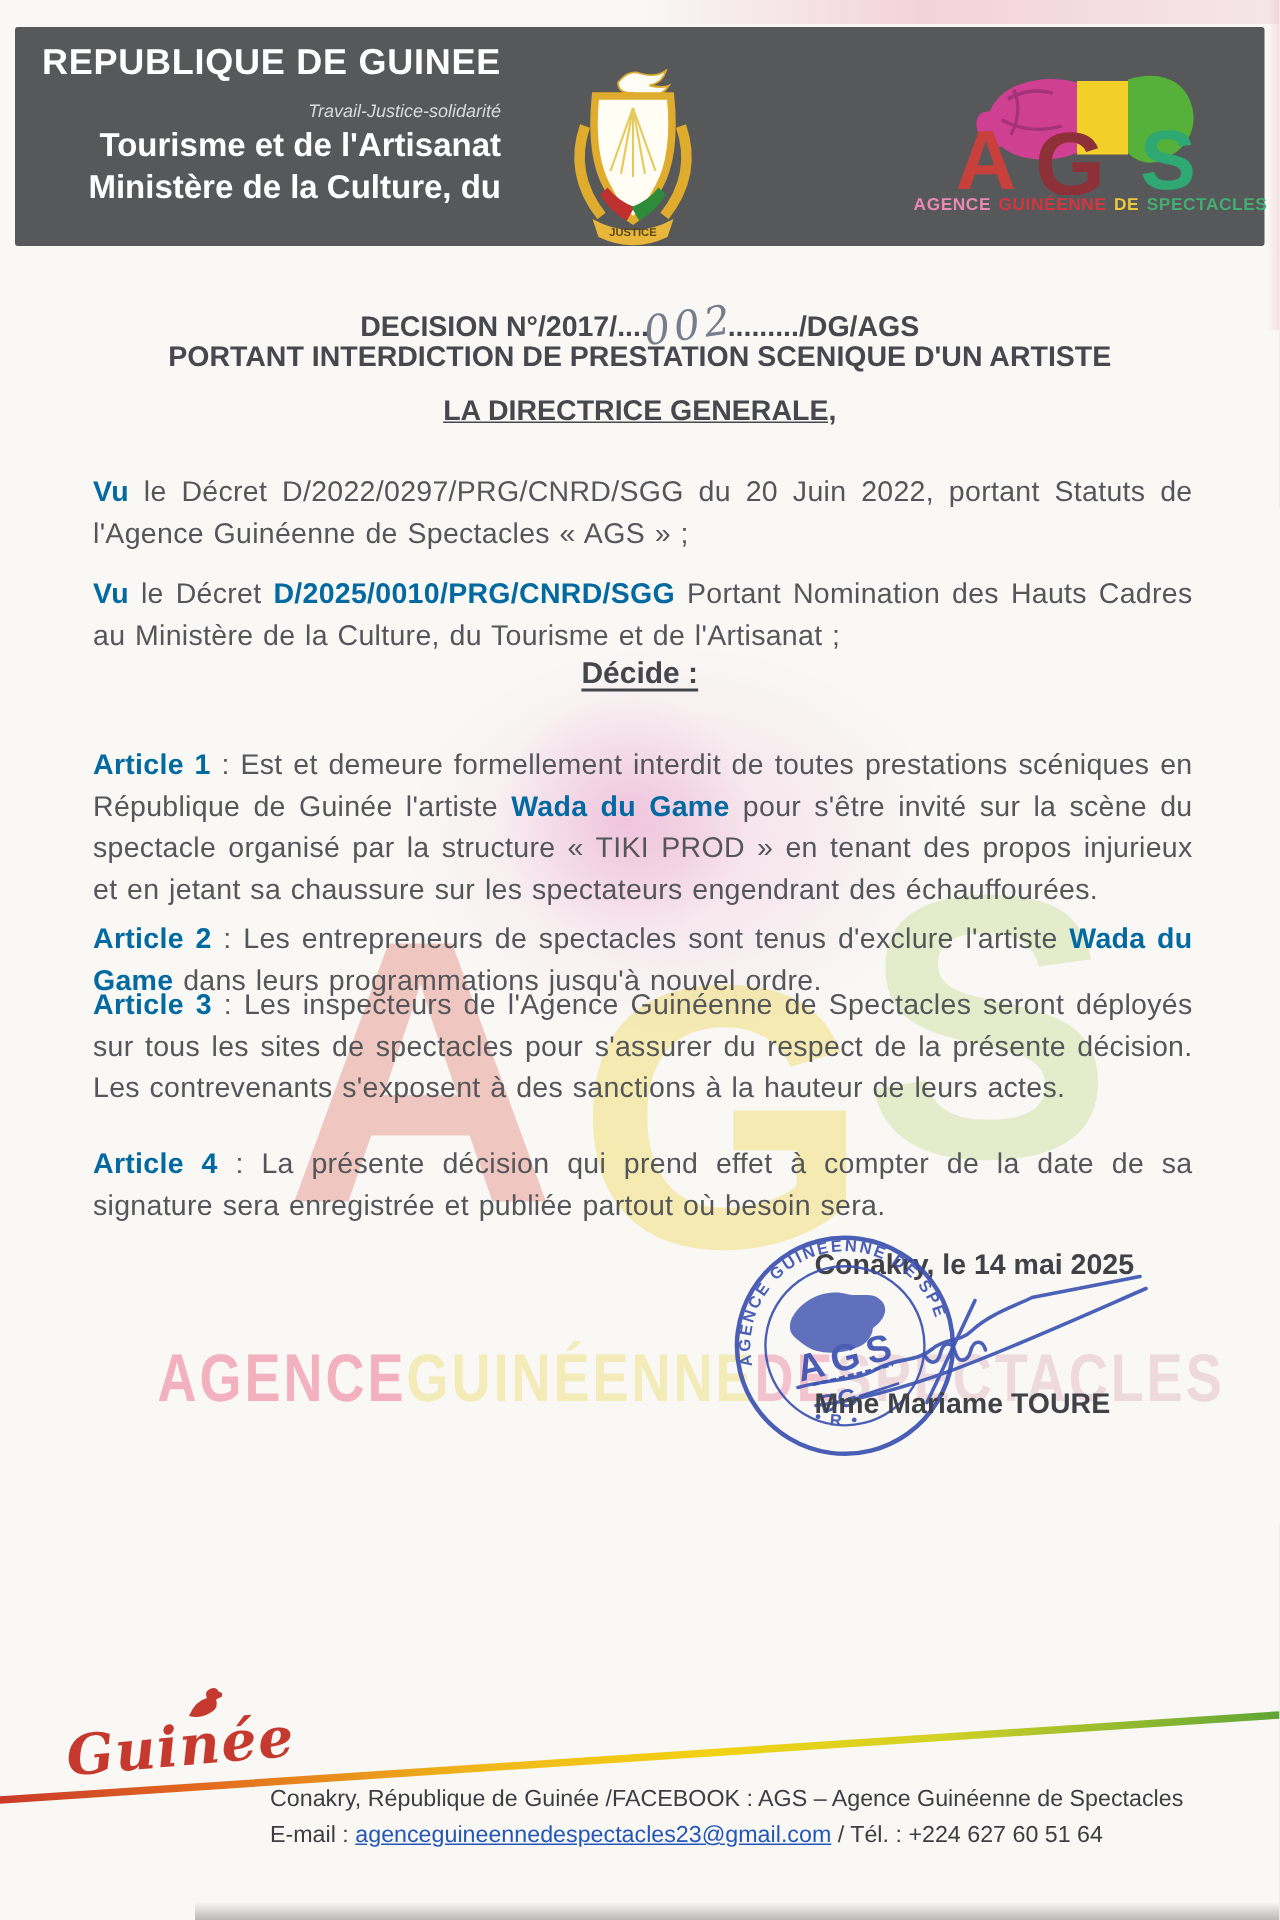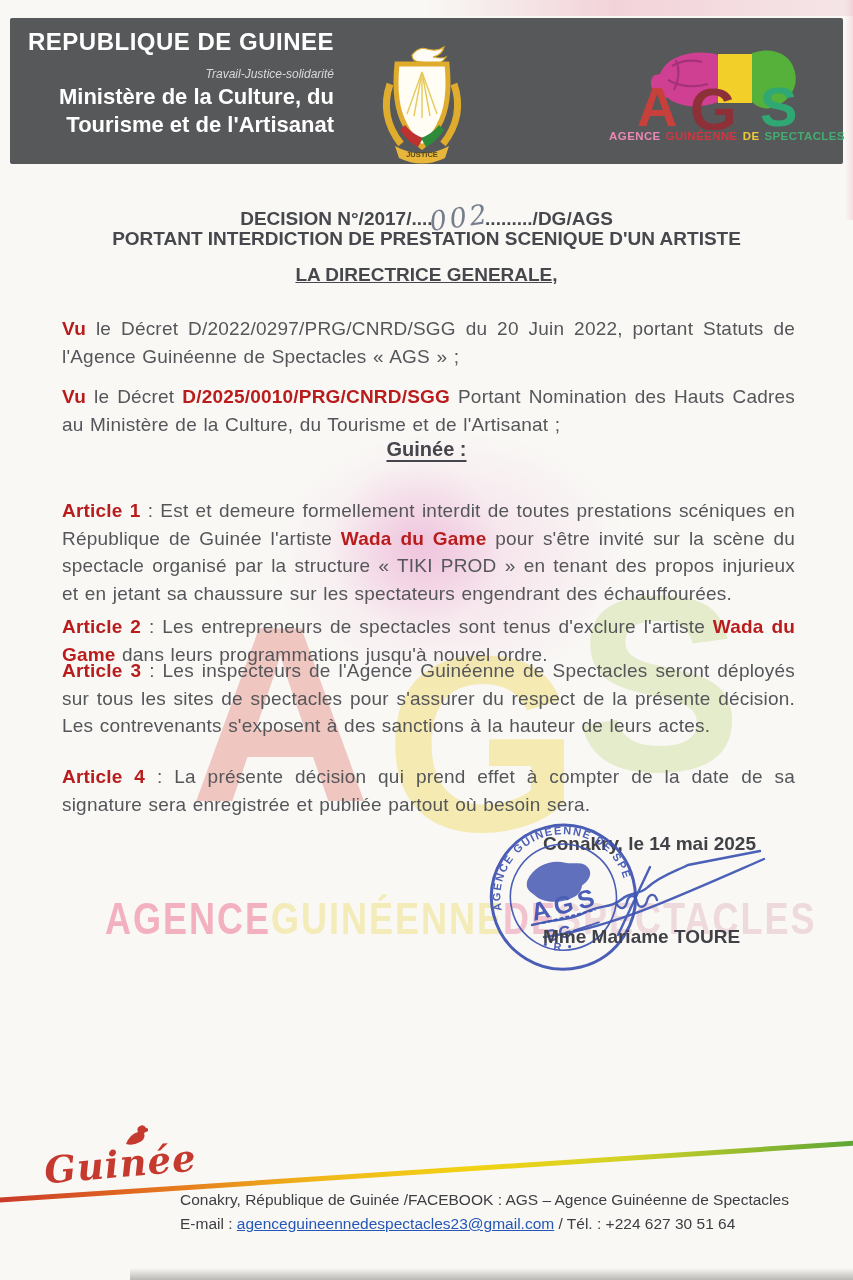--- a/index.html
+++ b/index.html
@@ -32,21 +32,21 @@
   .wm-band{position:absolute;left:105px;top:898px;width:662px;display:flex;justify-content:space-between;
     font-weight:bold;font-size:36px;letter-spacing:2px;transform:scaleY(1.25);}
   .band-0{color:rgba(238,130,155,.60)}.band-1{color:rgba(240,228,150,.65)}
   .band-2{color:rgba(238,150,175,.55)}.band-3{color:rgba(228,185,195,.50)}
   
   .t-center{position:absolute;left:0;width:853px;text-align:center;color:#46484d;font-weight:bold;font-size:19px;}
   .hand{display:inline-block;font-family:"DejaVu Serif",serif;font-style:italic;font-weight:normal;
     font-size:27px;color:#767d8c;letter-spacing:3px;transform:rotate(-8deg) translateY(2px);margin:0 -4px;}
   .para{position:absolute;left:62px;width:733px;text-align:justify;font-size:19px;line-height:27.5px;
     color:#55565a;letter-spacing:.2px;word-spacing:1px;}
-  .para .b{font-weight:bold;color:#b91c1c;}
+  .para .b{font-weight:bold;color:#0369a1;}
   .decide{position:absolute;left:0;width:853px;text-align:center;font-size:20px;font-weight:bold;color:#45464b;
     text-decoration:underline;text-underline-offset:4px;}
   .date-line{position:absolute;left:543px;top:833px;font-size:19px;font-weight:bold;color:#404247;}
   .signatory{position:absolute;left:543px;top:926px;font-size:19px;font-weight:bold;color:#404247;}
   .stamp{position:absolute;left:487px;top:820px;transform:rotate(-14deg);opacity:.92;}
   .sig{position:absolute;left:518px;top:843px;opacity:.92;}
   
   .brand{position:absolute;left:44px;top:1142px;font-family:"DejaVu Serif",serif;font-style:italic;
     font-weight:bold;font-size:37px;color:#c5392e;transform:rotate(-5deg);letter-spacing:1px;}
   .brand-bird{position:absolute;left:118px;top:1124px;}
@@ -76,22 +76,22 @@
     <span class="band-1">GUINÉENNE</span>
     <span class="band-2">DE</span>
     <span class="band-3">SPECTACLES</span>
   </div>
 
   <div class="hdr">
     <div class="hdr-left">
       <div class="hdr-rep">REPUBLIQUE DE GUINEE</div>
       <div class="hdr-motto">Travail-Justice-solidarité</div>
       <div class="hdr-min">
+        <div>Tourisme et de l'Artisanat</div>
         <div>Ministère de la Culture, du</div>
-        <div>Tourisme et de l'Artisanat</div>
       </div>
     </div>
 
     <div class="coat">
       <svg width="112" height="128" viewBox="0 0 112 128">
         <path d="M46 13 q7 -9 15 -6 q10 3 17 -2 q-2 8 -11 10 q9 2 13 0 q-5 8 -15 7 l-10 -2 q-9 0 -9 -7z" fill="#fdfcf6" stroke="#d9a92f" stroke-width="1.2"></path>
         <path d="M24 42 q-11 32 11 60" stroke="#e0ac2e" stroke-width="7" fill="none"></path>
         <path d="M88 42 q11 32 -11 60" stroke="#e0ac2e" stroke-width="7" fill="none"></path>
         <path d="M31 22 h50 q4 40 -8 61 q-8 16 -17 22 q-9 -6 -17 -22 q-12 -21 -8 -61z" fill="#fffdf4" stroke="#e0ac2e" stroke-width="5"></path>
         <g stroke="#e6c95c" stroke-width="1.4">
@@ -129,21 +129,21 @@
 
   <div class="t-center" style="top:200px;">
     <span>DECISION N°/2017/....</span><span class="hand">002</span><span>........./DG/AGS</span>
   </div>
   <div class="t-center" style="top:228px;">PORTANT INTERDICTION DE PRESTATION SCENIQUE D'UN ARTISTE</div>
   <div class="t-center" style="top:264px;text-decoration:underline;">LA DIRECTRICE GENERALE,</div>
 
   <p class="para" style="top:296px;"><span class="b">Vu</span><span> le Décret D/2022/0297/PRG/CNRD/SGG du 20 Juin 2022, portant Statuts de l'Agence Guinéenne de Spectacles « AGS » ;</span></p>
   <p class="para" style="top:364px;"><span class="b">Vu</span><span> le Décret </span><span class="b">D/2025/0010/PRG/CNRD/SGG</span><span> Portant Nomination des Hauts Cadres au Ministère de la Culture, du Tourisme et de l'Artisanat ;</span></p>
 
-  <div class="decide" style="top:438px;">Guinée :</div>
+  <div class="decide" style="top:438px;">Décide :</div>
 
   <p class="para" style="top:478px;"><span class="b">Article 1</span><span> : Est et demeure formellement interdit de toutes prestations scéniques en République de Guinée l'artiste </span><span class="b">Wada du Game</span><span> pour s'être invité sur la scène du spectacle organisé par la structure « TIKI PROD » en tenant des propos injurieux et en jetant sa chaussure sur les spectateurs engendrant des échauffourées.</span></p>
   <p class="para" style="top:594px;"><span class="b">Article 2</span><span> : Les entrepreneurs de spectacles sont tenus d'exclure l'artiste </span><span class="b">Wada du Game</span><span> dans leurs programmations jusqu'à nouvel ordre.</span></p>
   <p class="para" style="top:638px;"><span class="b">Article 3</span><span> : Les inspecteurs de l'Agence Guinéenne de Spectacles seront déployés sur tous les sites de spectacles pour s'assurer du respect de la présente décision. Les contrevenants s'exposent à des sanctions à la hauteur de leurs actes.</span></p>
   <p class="para" style="top:744px;"><span class="b">Article 4</span><span> : La présente décision qui prend effet à compter de la date de sa signature sera enregistrée et publiée partout où besoin sera.</span></p>
 
   <div class="date-line">Conakry, le 14 mai 2025</div>
 
   <div class="stamp">
     <svg width="155" height="155" viewBox="0 0 155 155">
@@ -183,17 +183,17 @@
   <div class="brand">Guinée</div>
   <div class="brand-bird">
     <svg width="30" height="24" viewBox="0 0 30 24">
       <path d="M8 20 q4 -10 12 -12 q-2 -4 2 -6 q4 -2 6 2 q3 0 2 3 l-4 2 q2 6 -4 9 q-7 4 -14 2z" fill="#c5392e"></path>
     </svg>
   </div>
   <div class="swoosh"></div>
   <div class="foot-lines">
     <div>Conakry, République de Guinée /FACEBOOK : AGS – Agence Guinéenne de Spectacles</div>
     <div>
-      <span>E-mail : </span><a href="#">agenceguineennedespectacles23@gmail.com</a><span> / Tél. : +224 627 30 51 64</span>
+      <span>E-mail : </span><a href="#">agenceguineennedespectacles23@gmail.com</a><span> / Tél. : +224 627 60 51 64</span>
     </div>
   </div>
 
 </div>
 
 </body></html>

